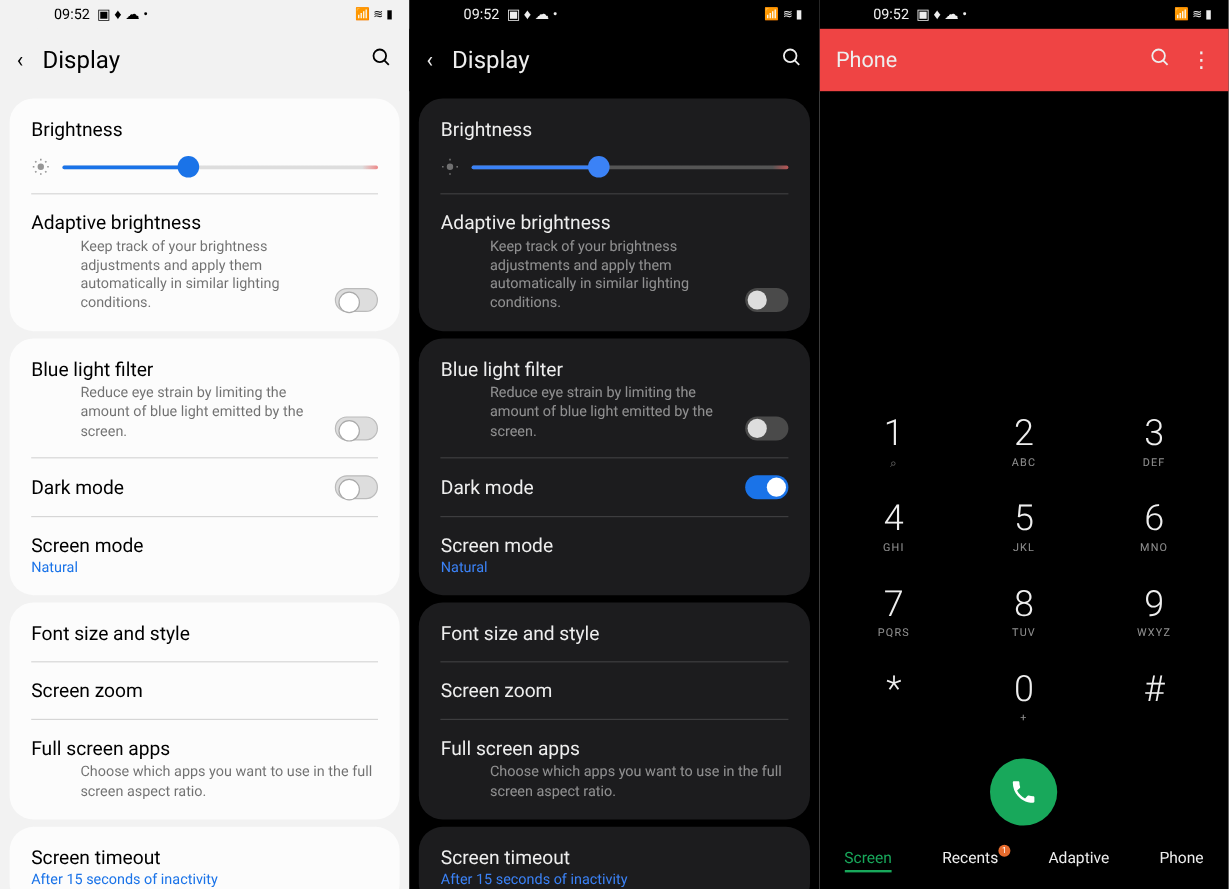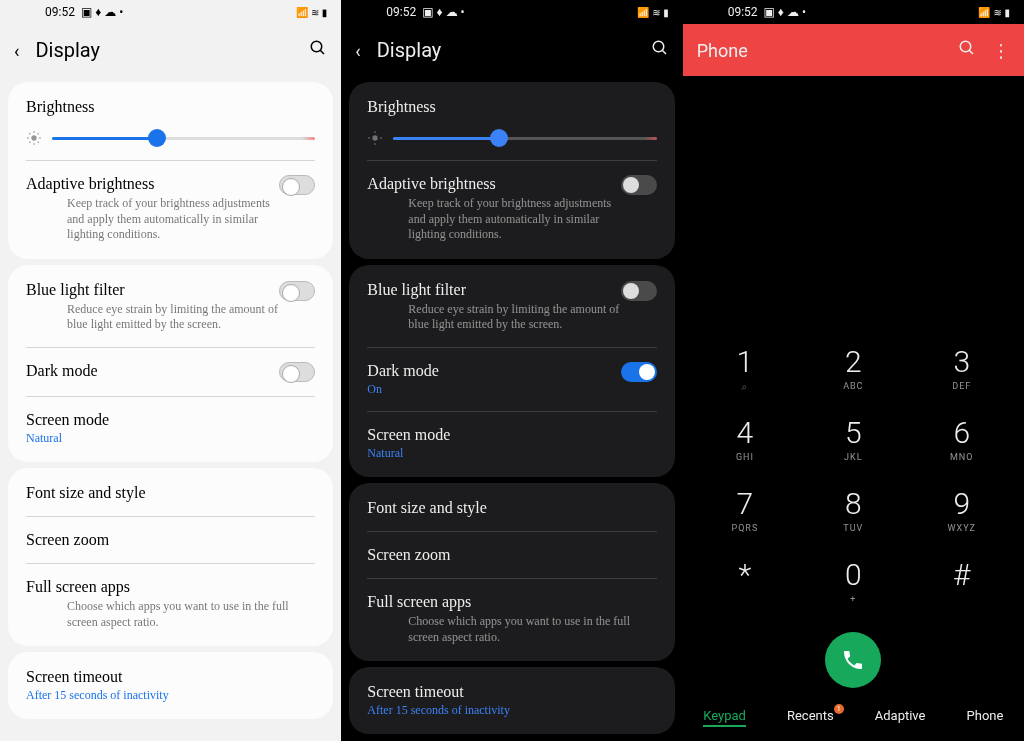--- a/index.html
+++ b/index.html
@@ -13,21 +13,21 @@
   .status-right { display: flex; gap: 4px; align-items: center; font-size: 10px; }
 
   
   .header { display: flex; align-items: center; height: 52px; padding: 0 14px; gap: 16px; }
   .header .title { font-size: 20px; font-weight: 400; flex: 1; }
   .back-ic, .search-ic, .more-ic { font-size: 18px; cursor: pointer; }
 
   
   .scroll { flex: 1; overflow-y: hidden; }
   .group { border-radius: 20px; margin: 6px 8px; padding: 2px 0; }
-  .item { padding: 14px 18px; display: flex; align-items: flex-start; font-family: Liberation Serif, serif; }
+  .item { padding: 14px 18px; display: flex; align-items: flex-end; }
   .item .txt { flex: 1; }
   .item .ttl { font-size: 16px; }
   .item .desc { font-size: 12px; opacity: .55; margin-top: 3px; line-height: 1.3; max-width: 250px; margin-left: 41px; }
   .item .sub { font-size: 12px; margin-top: 2px; }
   .divider { height: 1px; margin: 0 18px; opacity: .15; }
 
   
   .toggle { width: 36px; height: 20px; border-radius: 10px; position: relative; cursor: pointer; }
   .toggle::after { content: ""; width: 16px; height: 16px; border-radius: 50%; position: absolute; top: 2px; left: 2px; transition: .1s; }
 
@@ -253,21 +253,20 @@
           <div class="txt">
             <div class="ttl">Blue light filter</div>
             <div class="desc">Reduce eye strain by limiting the amount of blue light emitted by the screen.</div>
           </div>
           <div class="toggle"></div>
         </div>
         <div class="divider"></div>
         <div class="item">
           <div class="txt">
             <div class="ttl">Dark mode</div>
-            <div class="sub">On</div>
           </div>
           <div class="toggle on"></div>
         </div>
         <div class="divider"></div>
         <div class="item">
           <div class="txt">
             <div class="ttl">Screen mode</div>
             <div class="sub">Natural</div>
           </div>
         </div>
@@ -379,20 +378,20 @@
 
     <div class="call-row">
       <div class="call-btn">
         <svg viewBox="0 0 24 24">
             <path d="M6.6 10.8c1.4 2.8 3.8 5.1 6.6 6.6l2.2-2.2c.3-.3.7-.4 1-.2 1.1.4 2.4.6 3.6.6.6 0 1 .4 1 1V20c0 .6-.4 1-1 1C10.6 21 3 13.4 3 4c0-.6.4-1 1-1h3.5c.6 0 1 .4 1 1 0 1.2.2 2.5.6 3.6.1.4 0 .8-.2 1l-2.3 2.2z"></path>
           </svg>
       </div>
     </div>
 
     <div class="tabs" id="tabs">
-        <div class="tab active">Keypad</div>
+        <div class="tab active">Screen</div>
         <div class="tab">Recents<span class="badge">1</span></div>
         <div class="tab">Adaptive</div>
         <div class="tab">Phone</div>
       </div>
   </div>
 
 </div>
 
 </body></html>

